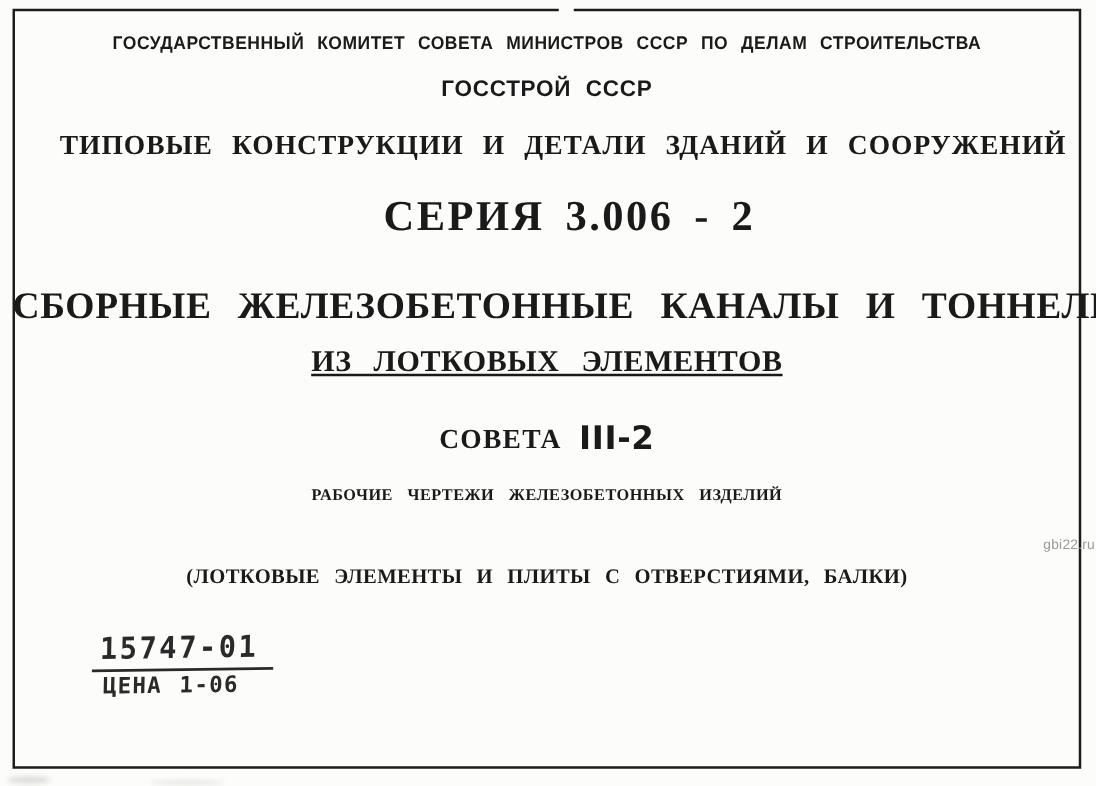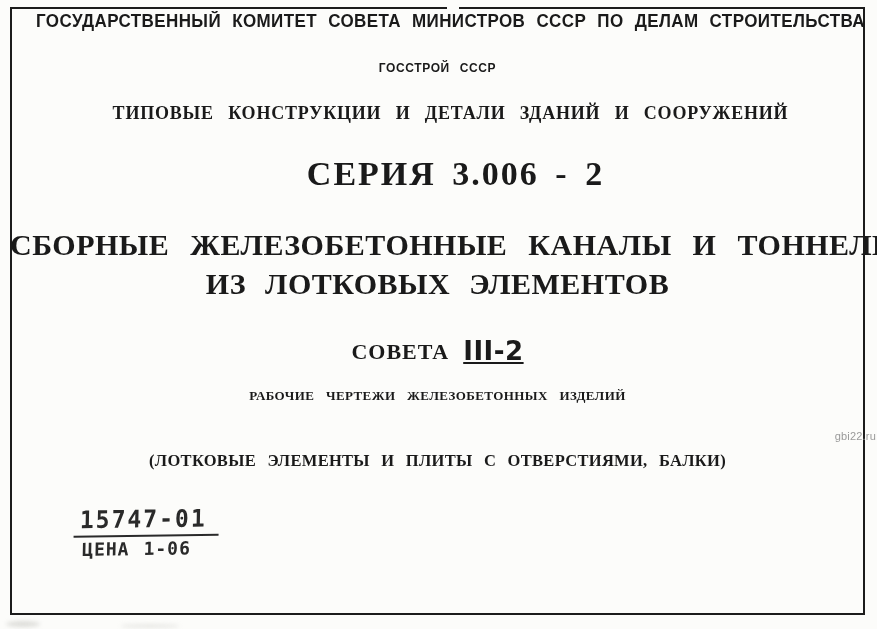--- a/index.html
+++ b/index.html
@@ -47,75 +47,74 @@
   .line {
     position: absolute;
     left: 10px;
     right: 12px;
     text-align: center;
     white-space: nowrap;
     font-weight: bold;
   }
 
   .org-line1 {
-    top: 12px;
+    top: 26px;
     font-family: "Liberation Sans", sans-serif;
-    font-size: 17px;
+    font-size: 14px;
     letter-spacing: 0.4px;
     word-spacing: 6px;
     transform: scaleY(1.05);
-    text-align: right;
   }
   .org-line2 {
     top: 61px;
     font-family: "Liberation Sans", sans-serif;
-    font-size: 12px;
+    font-size: 18px;
     letter-spacing: 0.6px;
     word-spacing: 6px;
   }
   .caption {
     top: 103px;
-    font-size: 18px;
+    font-size: 22px;
     letter-spacing: 0.8px;
     word-spacing: 9px;
     padding-left: 26px;
   }
   .series-title {
     top: 155px;
     font-size: 34px;
     letter-spacing: 2px;
     word-spacing: 6px;
     padding-left: 36px;
   }
   .main-title1 {
     top: 228px;
     font-size: 30px;
     letter-spacing: 0.5px;
     word-spacing: 13px;
   }
   .main-title2 {
-    top: 267px;
-    font-size: 30px;
+    top: 277px;
+    font-size: 24px;
     letter-spacing: 0.5px;
     word-spacing: 11px;
+    text-decoration: underline;
   }
   .issue-line {
     top: 336px;
   }
   .issue-label {
     font-size: 22px;
     letter-spacing: 1px;
   }
   .issue-number {
     font-family: "DejaVu Sans", "Liberation Sans", sans-serif;
     font-size: 26px;
     letter-spacing: 0.5px;
     margin-left: 14px;
     vertical-align: -1px;
-    text-decoration: underline;
   }
   .subtitle1 {
     top: 388px;
     font-size: 13px;
     letter-spacing: 0.4px;
     word-spacing: 8px;
   }
   .subtitle2 {
     top: 421px;
     font-size: 17.5px;

